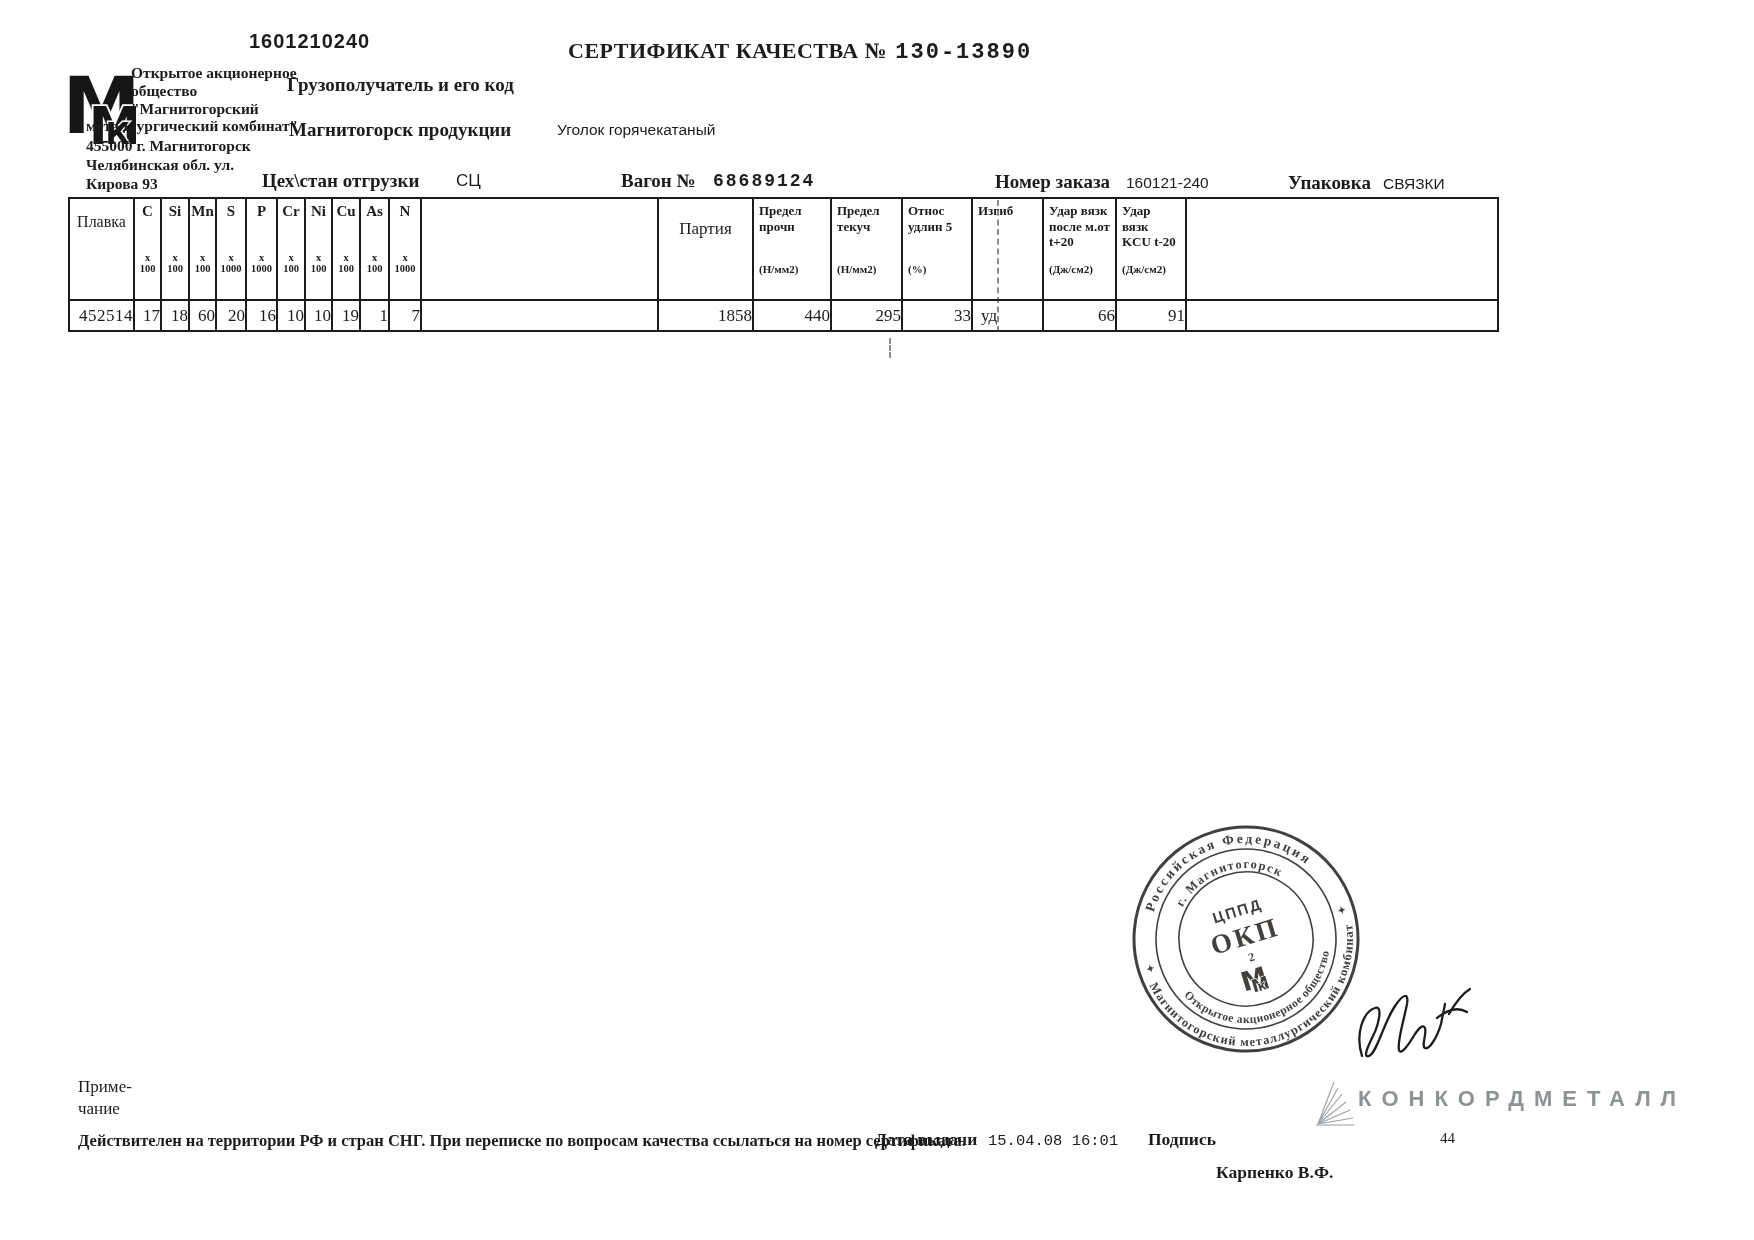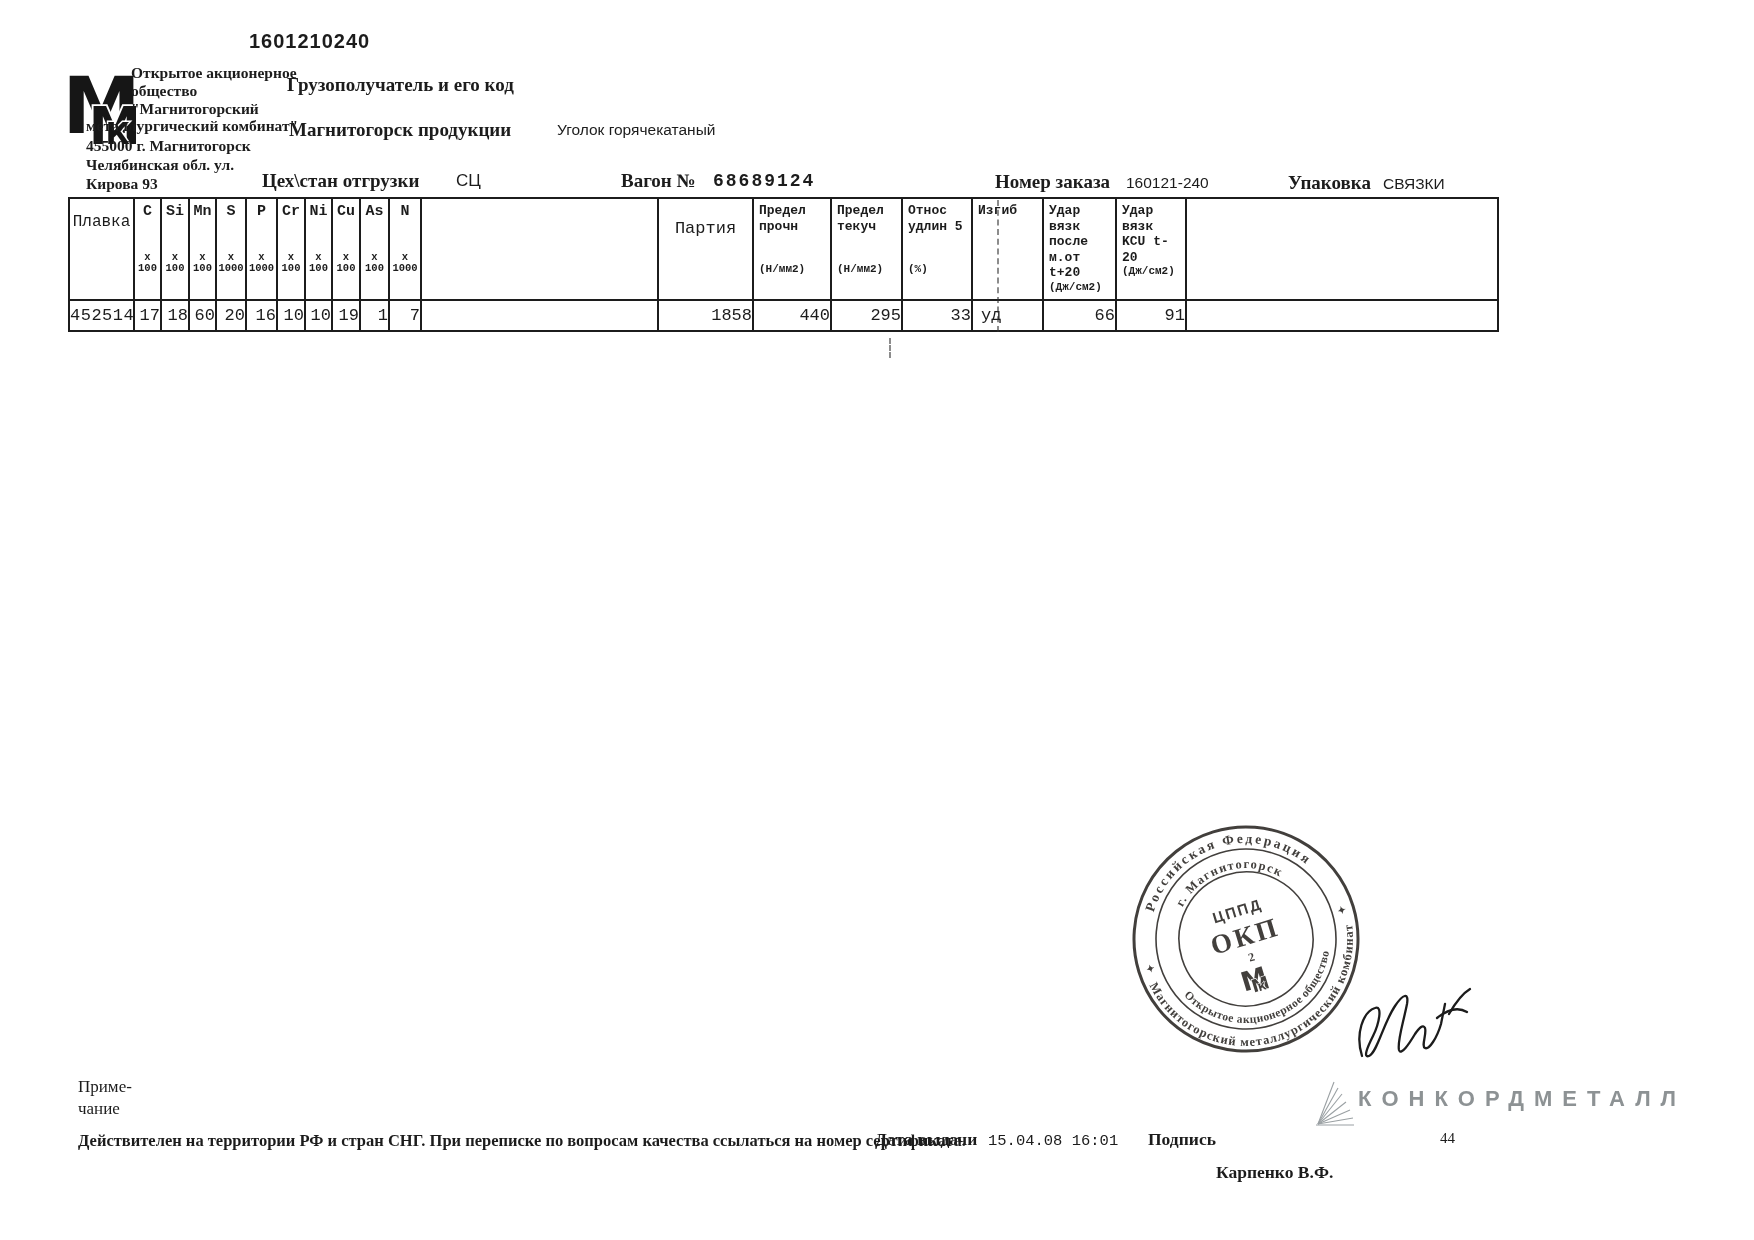--- a/index.html
+++ b/index.html
@@ -15,21 +15,21 @@
   .title-row{left:568px;top:38px;font-size:22px;letter-spacing:.5px;}
   .title-row .num{font-family:"Liberation Mono",monospace;font-size:22px;letter-spacing:2px;margin-left:8px;}
 
   .co{font-size:15.5px;font-weight:bold;line-height:1.18;}
 
   .lbl{font-size:19px;font-weight:bold;}
   .val{font-size:15.5px;}
 
   
   .cert-table{position:absolute;left:68px;top:197px;border-collapse:collapse;table-layout:fixed;
-              width:1429px;font-family:Liberation Mono, monospace;}
+              width:1429px;}
   .cert-table th,.cert-table td{border-left:2px solid #1c1c1c;padding:0;margin:0;overflow:hidden;}
   .cert-table th:first-child,.cert-table td:first-child{border-left:none;}
   .cert-table{border:2.5px solid #1c1c1c;}
   .cert-table thead th{border-bottom:2.5px solid #1c1c1c;height:80px;vertical-align:top;font-weight:normal;}
   .cert-table tbody td{height:29px;vertical-align:middle;text-align:right;font-size:17px;}
   .th-heat{font-size:16px;font-weight:bold;text-align:center;padding-top:14px !important;}
   .chem-th{display:flex;flex-direction:column;justify-content:space-between;align-items:center;height:72px;padding:4px 0;}
   .chem-th .sym{font-size:15px;font-weight:bold;}
   .chem-th .mult{font-size:10.5px;font-weight:bold;line-height:1.1;text-align:center;}
   .th-party{font-size:17px;text-align:center;padding-top:20px !important;font-weight:600;}
@@ -65,20 +65,23 @@
     <symbol id="mmk-logo" viewBox="0 0 100 92">
       <g font-family="'DejaVu Sans',sans-serif" font-weight="bold" fill="currentColor">
         <text x="-4" y="76" font-size="84">М</text>
         <text x="24" y="88" font-size="56" stroke="#fff" stroke-width="4" paint-order="stroke">М</text>
         <text x="42" y="88" font-size="32" stroke="#fff" stroke-width="3" paint-order="stroke">К</text>
       </g>
     </symbol>
   </svg>
 
   <div class="abs serial">1601210240</div>
+  <div class="abs title-row b">
+    <span>СЕРТИФИКАТ КАЧЕСТВА №</span><span class="num">130-13890</span>
+  </div>
 
   <svg class="abs" style="left:66px;top:62px;color:#161616;" width="94" height="86" viewBox="0 0 100 92">
     <use href="#mmk-logo"></use>
   </svg>
   <div class="abs co" style="left:131px;top:64px;">Открытое акционерное</div>
   <div class="abs co" style="left:131px;top:82px;">общество</div>
   <div class="abs co" style="left:131px;top:100px;">"Магнитогорский</div>
   <div class="abs co" style="left:86px;top:117px;">металлургический комбинат"</div>
   <div class="abs co" style="left:86px;top:137px;">455000 г. Магнитогорск</div>
   <div class="abs co" style="left:86px;top:156px;">Челябинская обл.  ул.</div>

